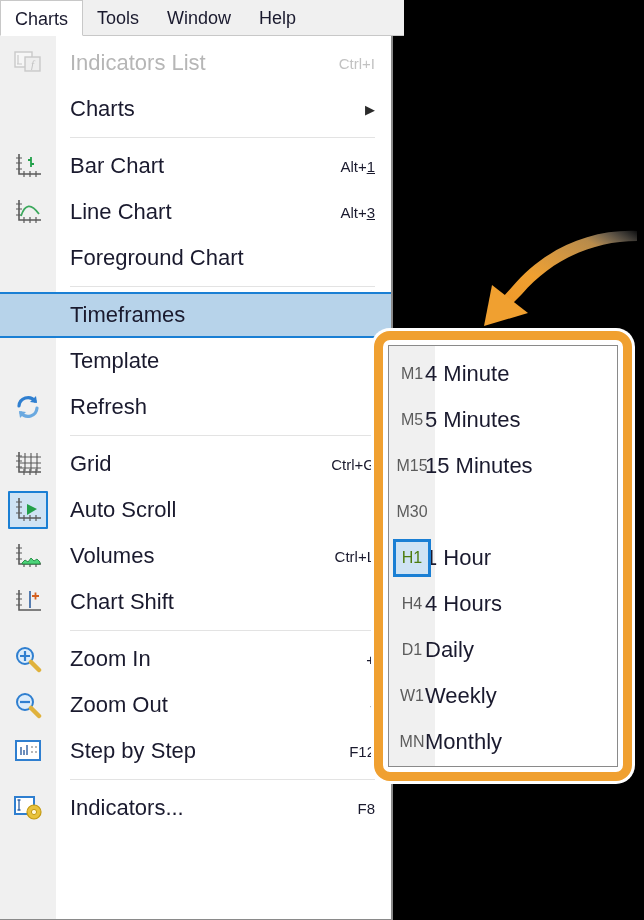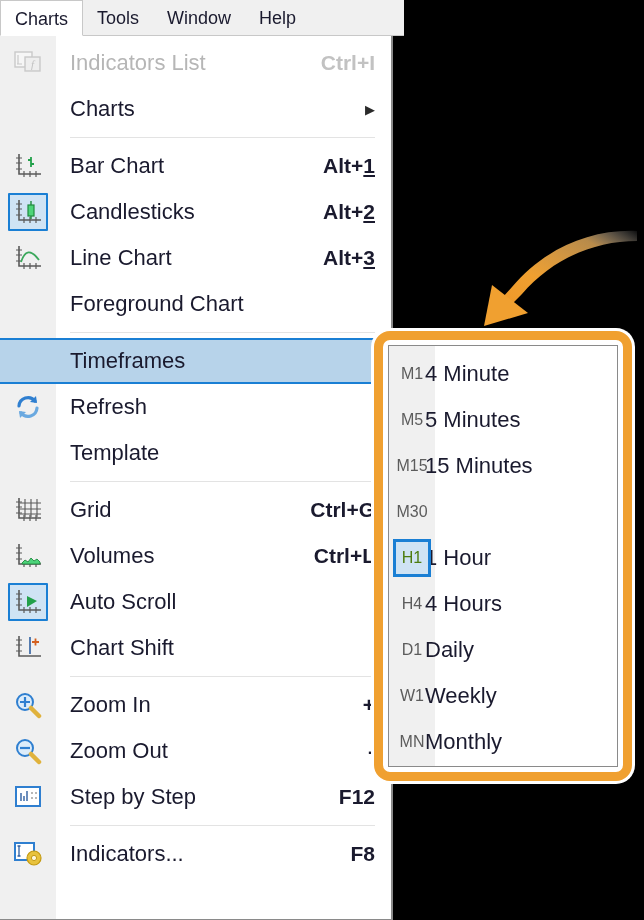--- a/index.html
+++ b/index.html
@@ -79,25 +79,24 @@
     padding-right: 16px;
   }
   .mi-label {
     font-size: 22px;
     color: #1a1a2e;
     white-space: nowrap;
     flex: 1;
   }
   .mi.disabled .mi-label { color: #b6b6b6; }
   .mi-shortcut {
-    font-size: 21px;
+    font-size: 15px;
     color: #1a1a2e;
     white-space: nowrap;
     margin-left: 18px;
-    font-weight: bold;
   }
   .mi.disabled .mi-shortcut { color: #c2c2c2; }
   .mi-shortcut u { text-decoration: underline; }
   .mi-arrow {
     font-size: 13px;
     color: #2a2a2a;
     margin-left: 10px;
   }
   .mi.highlight {
     background: #b7d3ea;
@@ -245,100 +244,87 @@
               <path d="M6 2 L6 22 L28 22" stroke="#5a5a5a" stroke-width="1.6" fill="none"></path>
               <path d="M3 6 L9 6 M3 11 L9 11 M3 17 L9 17" stroke="#5a5a5a" stroke-width="1.2"></path>
               <path d="M11 19 L11 25 M17 19 L17 25 M23 19 L23 25" stroke="#5a5a5a" stroke-width="1.2"></path>
               <path d="M18 5 L18 15 M15 8 L18 8 M18 12 L21 12" stroke="#22a04a" stroke-width="1.8" fill="none"></path>
             </svg>
           </div>
           <span class="mi-label">Bar Chart</span>
           <span class="mi-shortcut"><span>Alt+</span><u>1</u></span>
         </div>
         <div class="mi">
-          <div class="mi-icon boxed">
-            <svg width="30" height="28" viewBox="0 0 30 28">
-              <path d="M6 2 L6 22 L28 22" stroke="#5a5a5a" stroke-width="1.6" fill="none"></path>
-              <path d="M3 6 L9 6 M3 11 L9 11 M3 17 L9 17" stroke="#5a5a5a" stroke-width="1.2"></path>
-              <path d="M11 19 L11 25 M17 19 L17 25 M23 19 L23 25" stroke="#5a5a5a" stroke-width="1.2"></path>
-              <rect x="15" y="7" width="6" height="11" fill="#4cd47a" stroke="#1f8a3e" stroke-width="1.2"></rect>
-              <path d="M18 3 L18 7 M18 18 L18 21" stroke="#1f8a3e" stroke-width="1.4"></path>
-            </svg>
-          </div>
-          <span class="mi-label">Candlesticks</span>
-          <span class="mi-shortcut"><span>Alt+</span><u>2</u></span>
-        </div>
-        <div class="mi">
           <div class="mi-icon">
             <svg width="30" height="28" viewBox="0 0 30 28">
               <path d="M6 2 L6 22 L28 22" stroke="#5a5a5a" stroke-width="1.6" fill="none"></path>
               <path d="M3 6 L9 6 M3 11 L9 11 M3 17 L9 17" stroke="#5a5a5a" stroke-width="1.2"></path>
               <path d="M11 19 L11 25 M17 19 L17 25 M23 19 L23 25" stroke="#5a5a5a" stroke-width="1.2"></path>
               <path d="M8 18 C12 6, 18 5, 26 16" stroke="#3ba85c" stroke-width="1.8" fill="none"></path>
             </svg>
           </div>
           <span class="mi-label">Line Chart</span>
           <span class="mi-shortcut"><span>Alt+</span><u>3</u></span>
         </div>
         <div class="mi">
           <span class="mi-label">Foreground Chart</span>
         </div>
         <div class="divider"></div>
         <div class="mi highlight">
           <span class="mi-label">Timeframes</span>
+        </div>
+        <div class="mi">
+          <span class="mi-label">Template</span>
         </div>
         <div class="mi">
           <div class="mi-icon">
             <svg width="30" height="28" viewBox="0 0 30 28">
               <path d="M6 13 A9 9 0 0 1 22 8" stroke="#2f7fd0" stroke-width="3.2" fill="none" stroke-linecap="round"></path>
               <path d="M23 3 L24 10 L17 9 Z" fill="#2f7fd0"></path>
               <path d="M24 15 A9 9 0 0 1 8 20" stroke="#6aa9e0" stroke-width="3.2" fill="none" stroke-linecap="round"></path>
               <path d="M7 25 L6 18 L13 19 Z" fill="#6aa9e0"></path>
             </svg>
           </div>
           <span class="mi-label">Refresh</span>
         </div>
-        <div class="mi">
-          <span class="mi-label">Template</span>
-        </div>
         <div class="divider"></div>
         <div class="mi">
           <div class="mi-icon">
             <svg width="30" height="28" viewBox="0 0 30 28">
               <path d="M6 2 L6 22 L28 22" stroke="#5a5a5a" stroke-width="1.6" fill="none"></path>
               <path d="M3 6 L9 6 M3 11 L9 11 M3 17 L9 17" stroke="#5a5a5a" stroke-width="1.2"></path>
               <path d="M11 19 L11 25 M17 19 L17 25 M23 19 L23 25" stroke="#5a5a5a" stroke-width="1.2"></path>
               <path d="M12 3 L12 21 M18 3 L18 21 M24 3 L24 21 M7 7 L28 7 M7 13 L28 13 M7 18 L28 18" stroke="#5a5a5a" stroke-width="1.1"></path>
             </svg>
           </div>
           <span class="mi-label">Grid</span>
           <span class="mi-shortcut"><span>Ctrl+G</span></span>
         </div>
         <div class="mi">
+          <div class="mi-icon boxed">
+            <svg width="30" height="28" viewBox="0 0 30 28">
+              <path d="M6 2 L6 22 L28 22" stroke="#5a5a5a" stroke-width="1.6" fill="none"></path>
+              <path d="M3 6 L9 6 M3 11 L9 11 M3 17 L9 17" stroke="#5a5a5a" stroke-width="1.2"></path>
+              <path d="M11 19 L11 25 M17 19 L17 25 M23 19 L23 25" stroke="#5a5a5a" stroke-width="1.2"></path>
+              <path d="M14 8 L24 13 L14 19 Z" fill="#22a04a"></path>
+            </svg>
+          </div>
+          <span class="mi-label">Auto Scroll</span>
+        </div>
+        <div class="mi">
           <div class="mi-icon">
             <svg width="30" height="28" viewBox="0 0 30 28">
               <path d="M6 2 L6 22 L28 22" stroke="#5a5a5a" stroke-width="1.6" fill="none"></path>
               <path d="M3 6 L9 6 M3 11 L9 11 M3 17 L9 17" stroke="#5a5a5a" stroke-width="1.2"></path>
               <path d="M11 19 L11 25 M17 19 L17 25 M23 19 L23 25" stroke="#5a5a5a" stroke-width="1.2"></path>
               <path d="M9 21 L12 18 L15 20 L18 16 L21 19 L24 17 L27 20 L27 22 L9 22 Z" fill="#4cd47a" stroke="#1f8a3e" stroke-width="0.9"></path>
             </svg>
           </div>
           <span class="mi-label">Volumes</span>
           <span class="mi-shortcut"><span>Ctrl+L</span></span>
-        </div>
-        <div class="mi">
-          <div class="mi-icon boxed">
-            <svg width="30" height="28" viewBox="0 0 30 28">
-              <path d="M6 2 L6 22 L28 22" stroke="#5a5a5a" stroke-width="1.6" fill="none"></path>
-              <path d="M3 6 L9 6 M3 11 L9 11 M3 17 L9 17" stroke="#5a5a5a" stroke-width="1.2"></path>
-              <path d="M11 19 L11 25 M17 19 L17 25 M23 19 L23 25" stroke="#5a5a5a" stroke-width="1.2"></path>
-              <path d="M14 8 L24 13 L14 19 Z" fill="#22a04a"></path>
-            </svg>
-          </div>
-          <span class="mi-label">Auto Scroll</span>
         </div>
         <div class="mi">
           <div class="mi-icon">
             <svg width="30" height="28" viewBox="0 0 30 28">
               <path d="M6 2 L6 22 L28 22" stroke="#5a5a5a" stroke-width="1.6" fill="none"></path>
               <path d="M3 6 L9 6 M3 11 L9 11 M3 17 L9 17" stroke="#5a5a5a" stroke-width="1.2"></path>
               <path d="M17 3 L17 20" stroke="#2f5fa0" stroke-width="1.6"></path>
               <path d="M19 8 L26 8 M22.5 4.5 L22.5 11.5" stroke="#d4601f" stroke-width="1.8"></path>
             </svg>
           </div>

